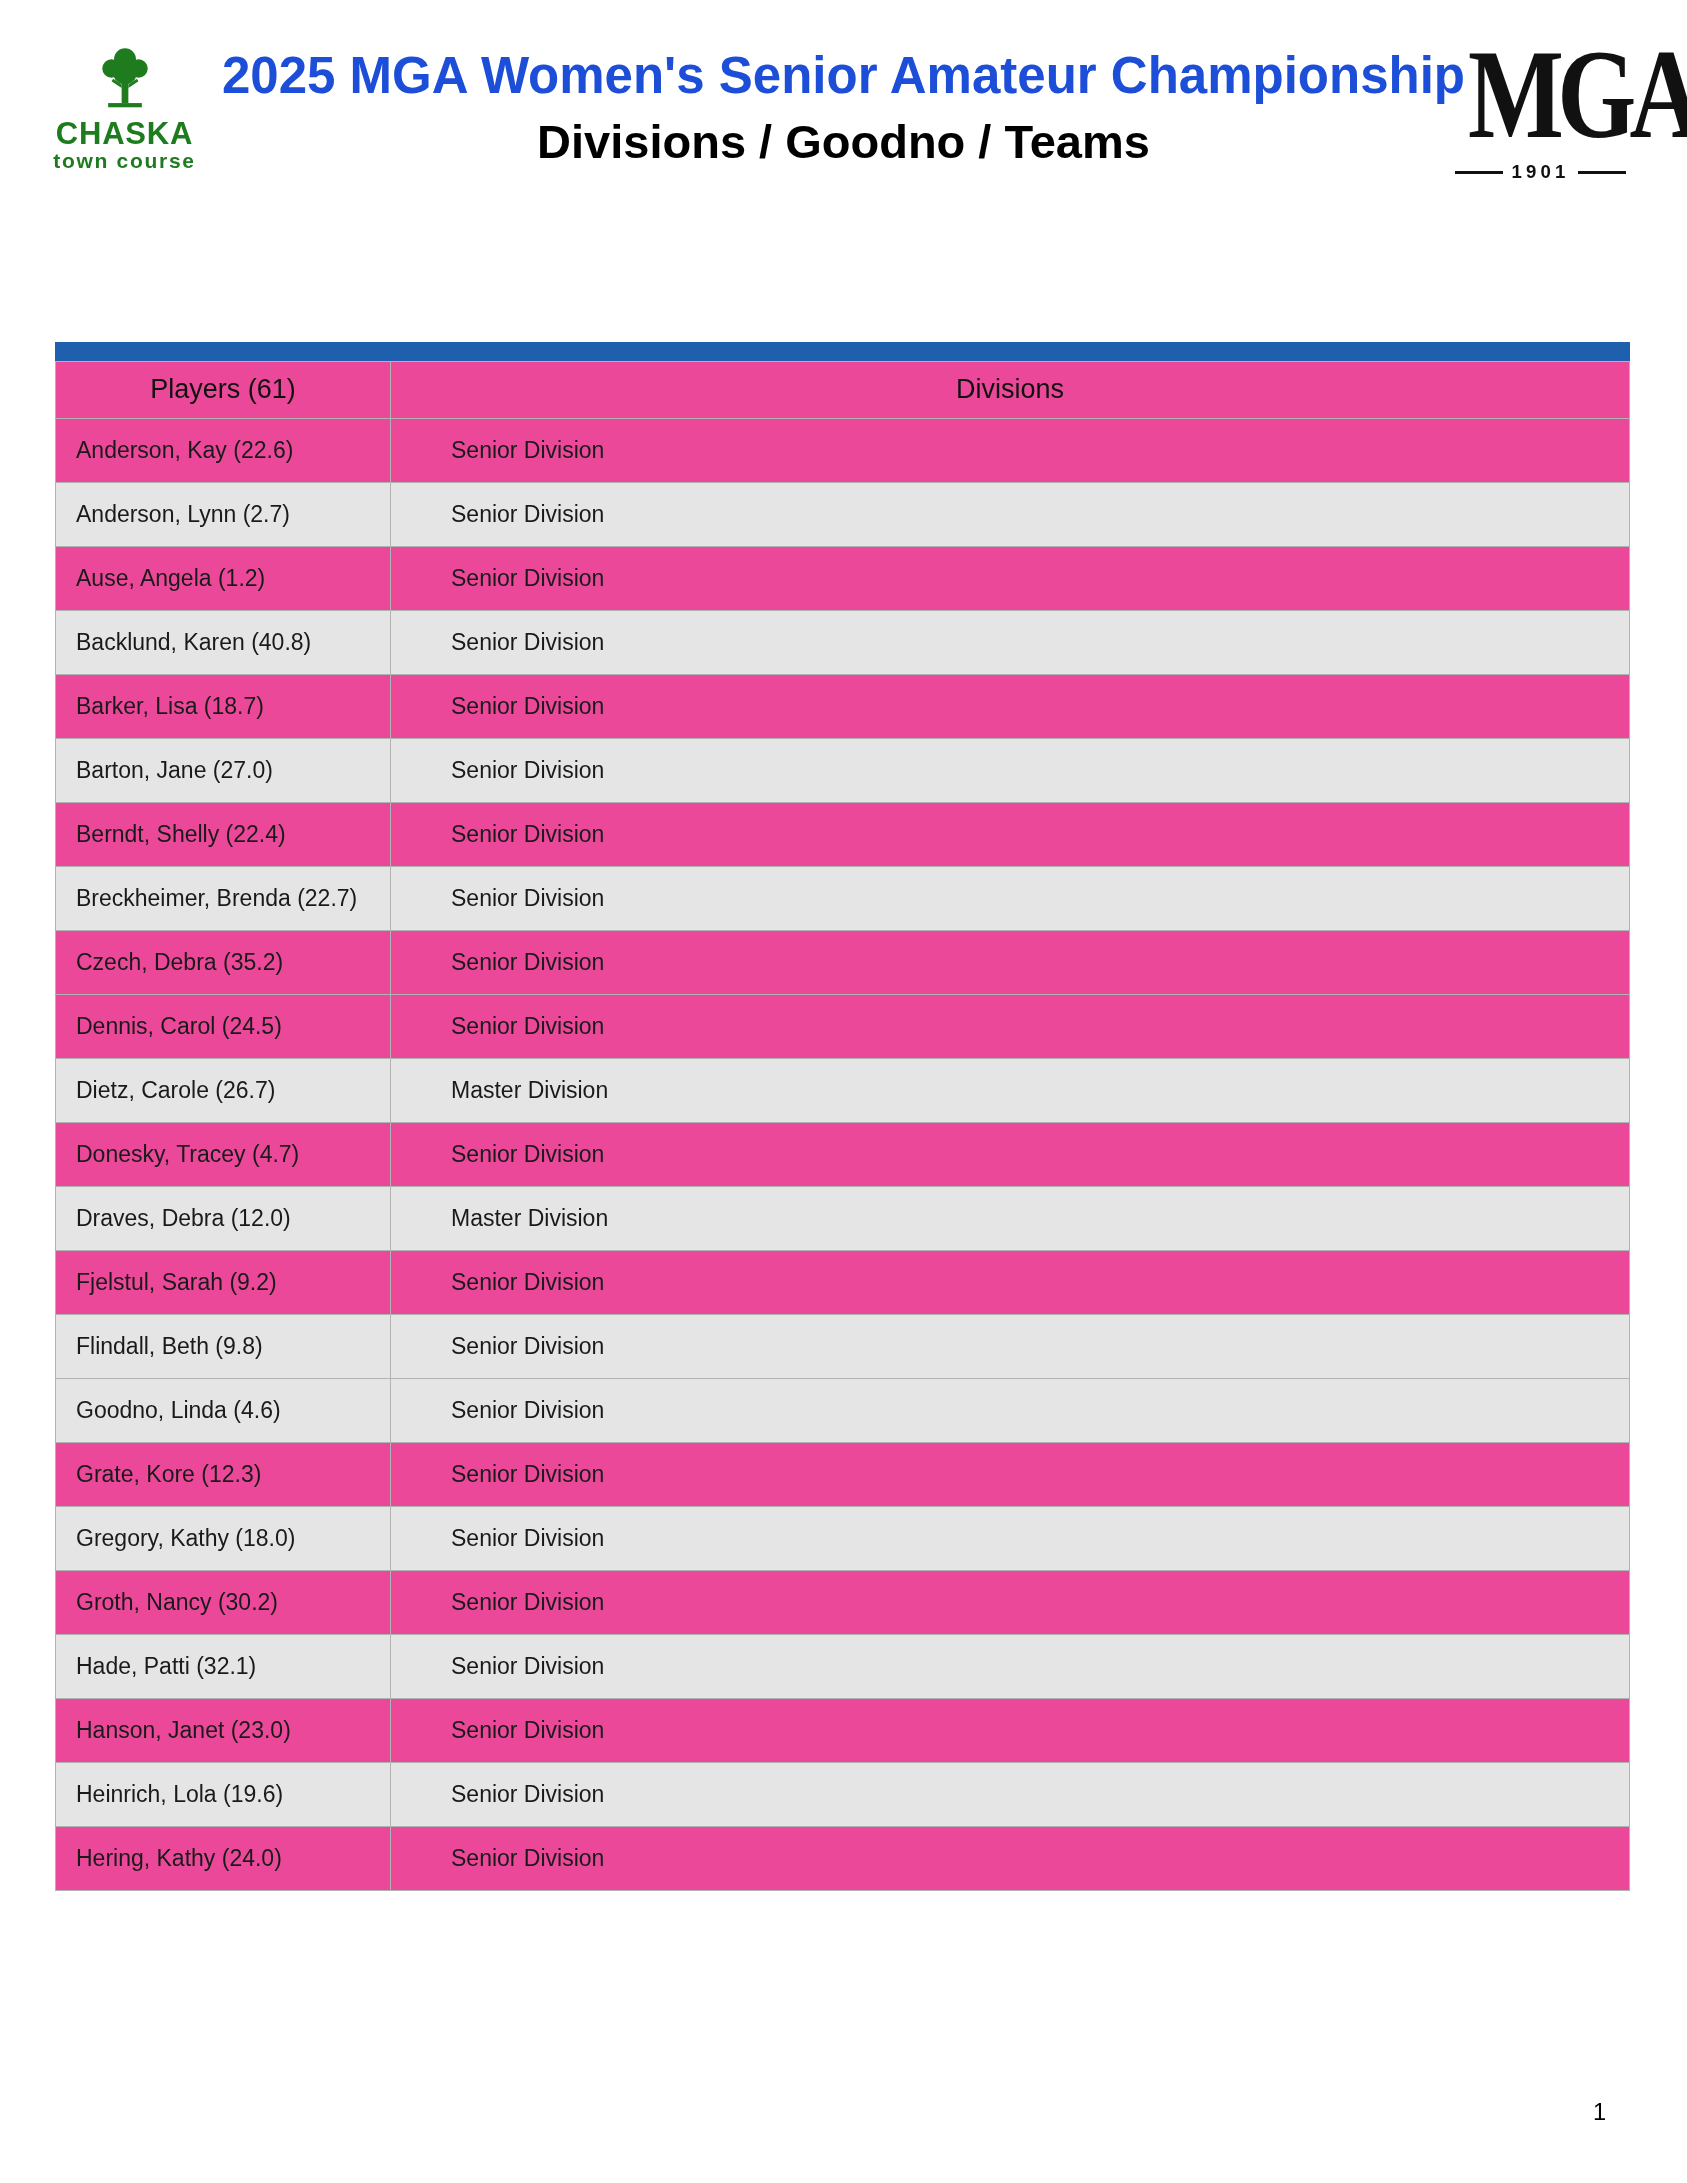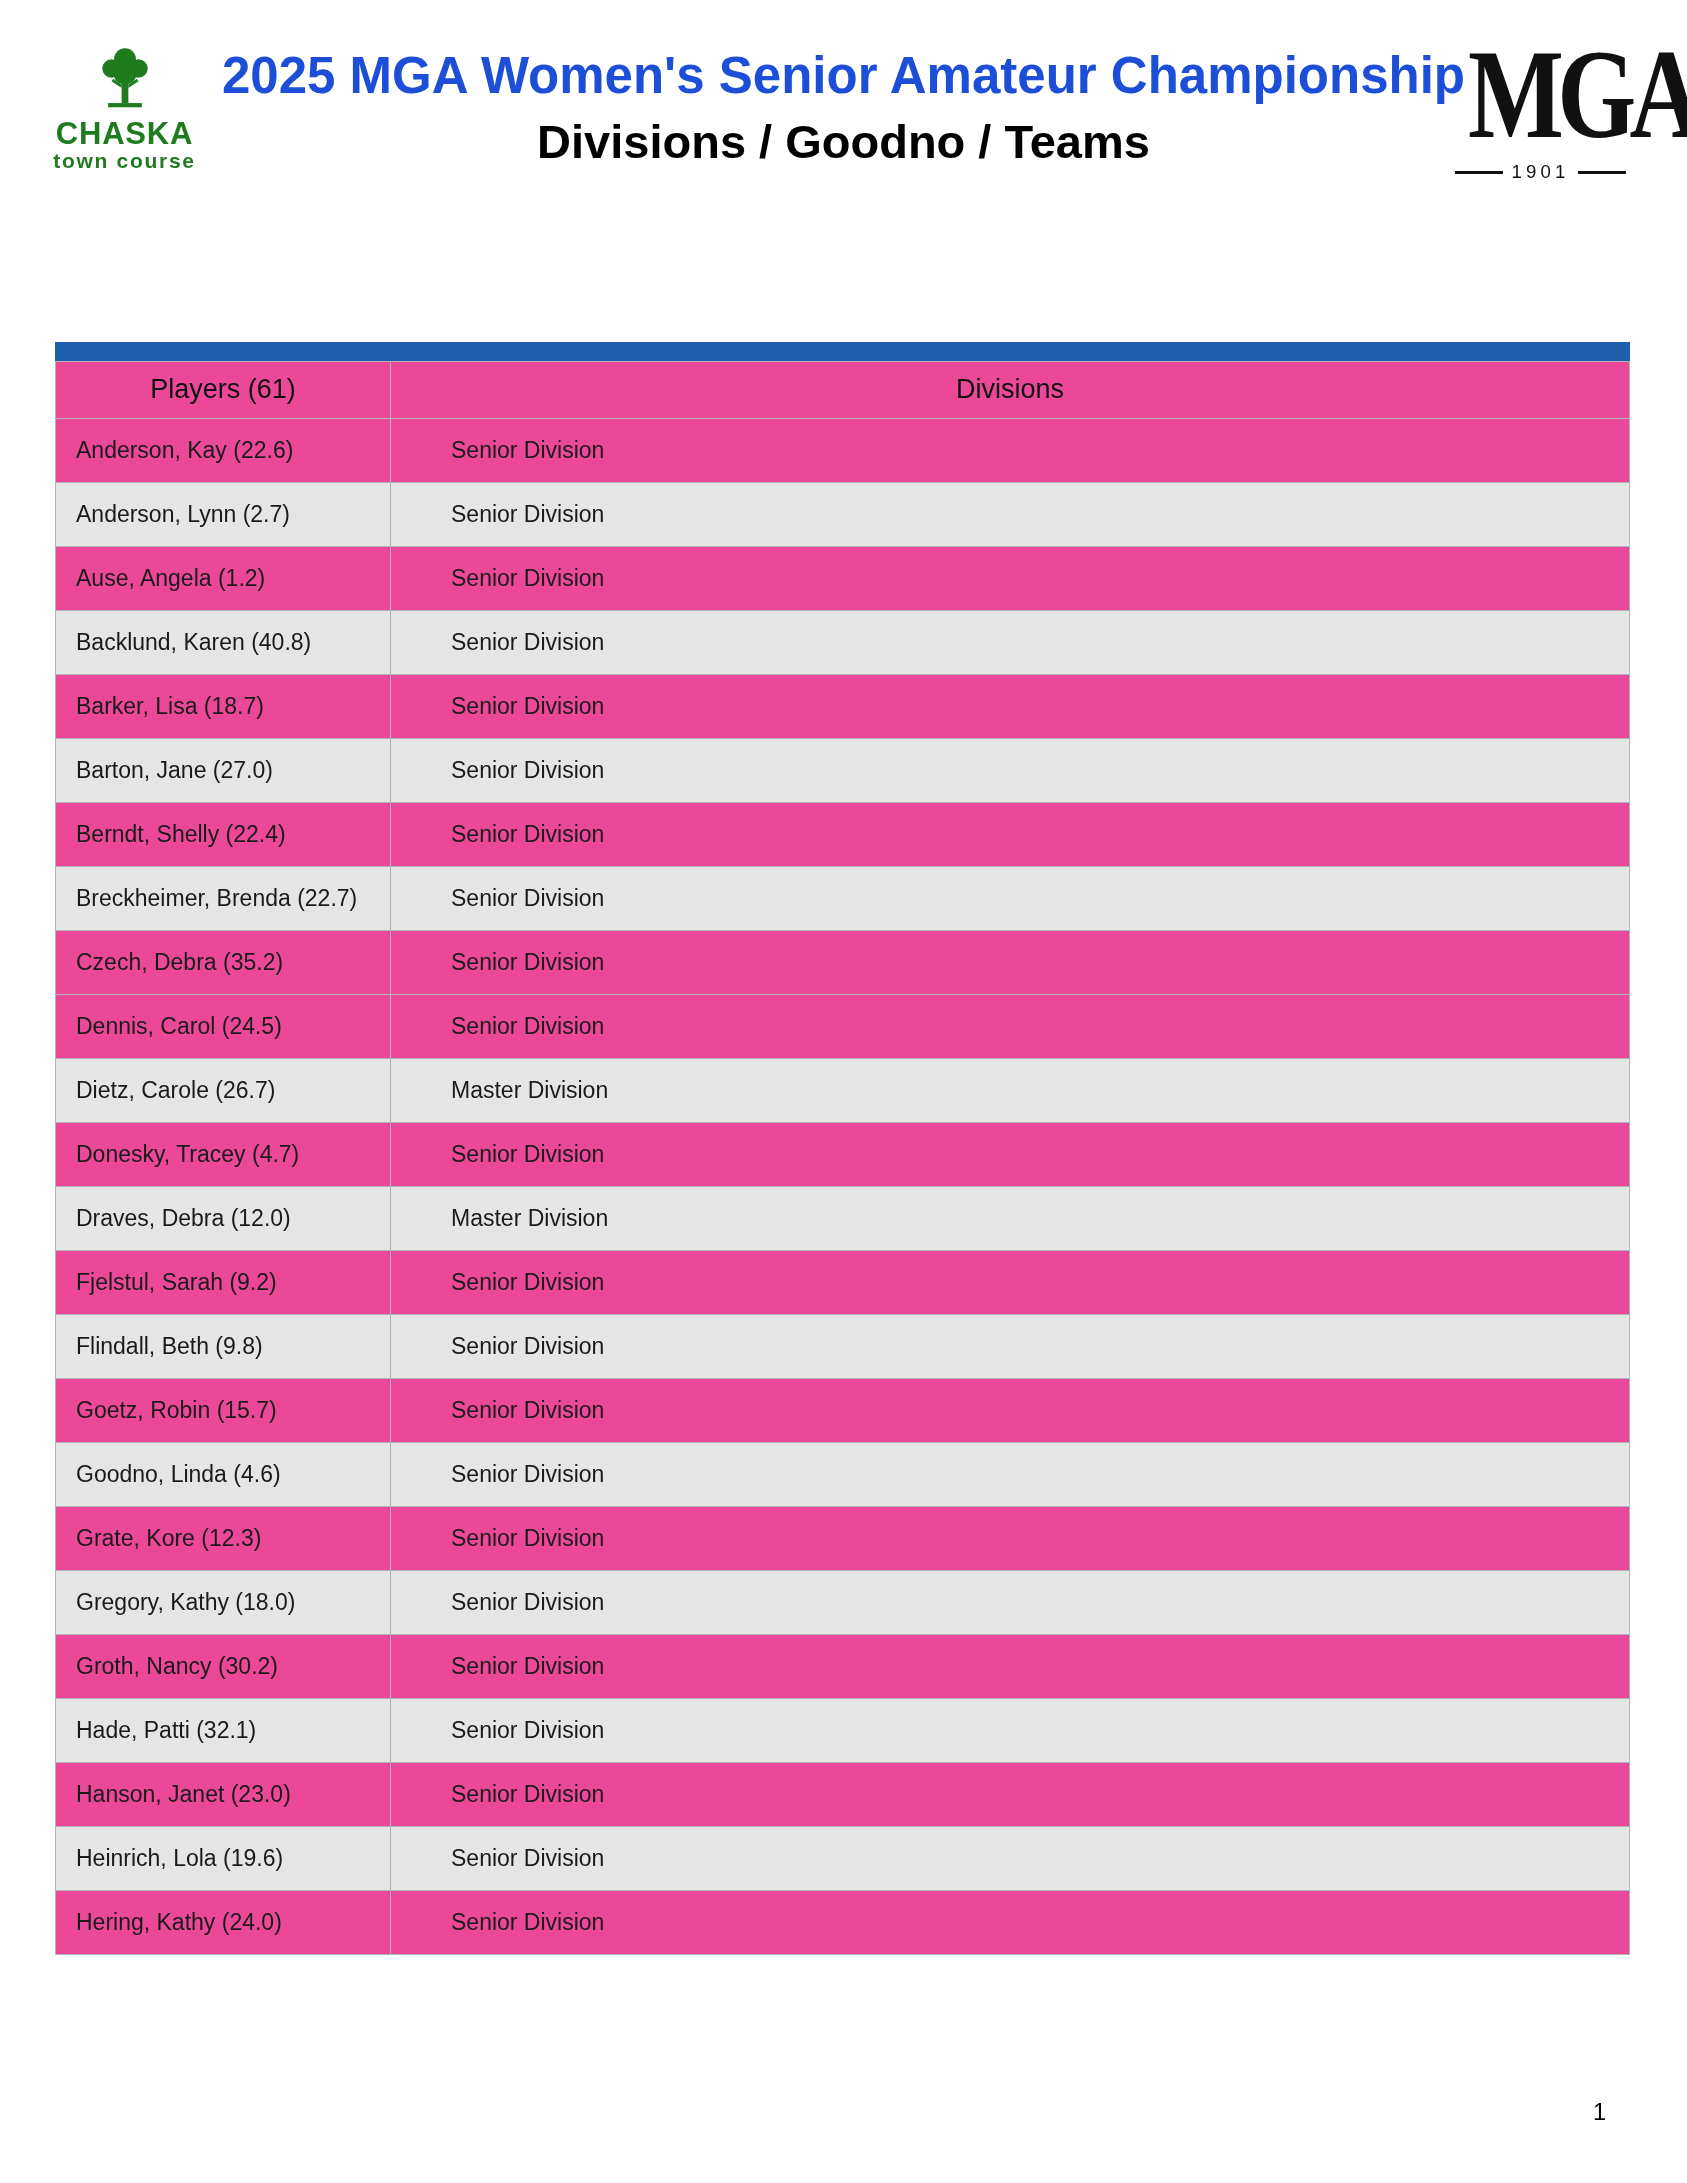--- a/index.html
+++ b/index.html
@@ -37,21 +37,21 @@
     font-weight: bold;
     font-size: 127px;
     line-height: 0.95;
     letter-spacing: -8.4px;
     transform: scaleX(0.80);
     transform-origin: center;
     white-space: nowrap;
   }
   .mga-year-row { display: flex; align-items: center; justify-content: center; gap: 8.4px; margin-top: 6.7px; padding: 0 5px; }
   .mga-line { height: 3.4px; background: var(--mga-black); flex: 1; }
-  .mga-year { font-size: 18.6px; font-weight: normal; letter-spacing: 4.2px; }
+  .mga-year { font-size: 18.6px; font-weight: bold; letter-spacing: 4.2px; }
 
   
   .table-wrap { position: absolute; left: 55px; top: 342px; width: 1575px; }
   .accent-bar { height: 18.6px; width: 100%; background: var(--accent); }
   table { border-collapse: collapse; width: 100%; table-layout: fixed; }
   th, td { border: 0.8px solid var(--border); background: #ec4899; }
   th { height: 54px; font-size: 27px; font-weight: normal; text-align: center; color: #111; }
   td { height: 61px; font-size: 23px; color: #1a1a1a; }
   td.player-cell { padding-left: 20px; }
   td.division-cell { padding-left: 60px; }
@@ -163,24 +163,20 @@
             <td class="division-cell">Master Division</td>
           </tr>
           <tr>
             <td class="player-cell">Fjelstul, Sarah (9.2)</td>
             <td class="division-cell">Senior Division</td>
           </tr>
           <tr class="alt">
             <td class="player-cell">Flindall, Beth (9.8)</td>
             <td class="division-cell">Senior Division</td>
           </tr>
-          <tr>
-            <td class="player-cell">Goetz, Robin (15.7)</td>
-            <td class="division-cell">Senior Division</td>
-          </tr>
           <tr class="alt">
             <td class="player-cell">Goodno, Linda (4.6)</td>
             <td class="division-cell">Senior Division</td>
           </tr>
           <tr>
             <td class="player-cell">Grate, Kore (12.3)</td>
             <td class="division-cell">Senior Division</td>
           </tr>
           <tr class="alt">
             <td class="player-cell">Gregory, Kathy (18.0)</td>

